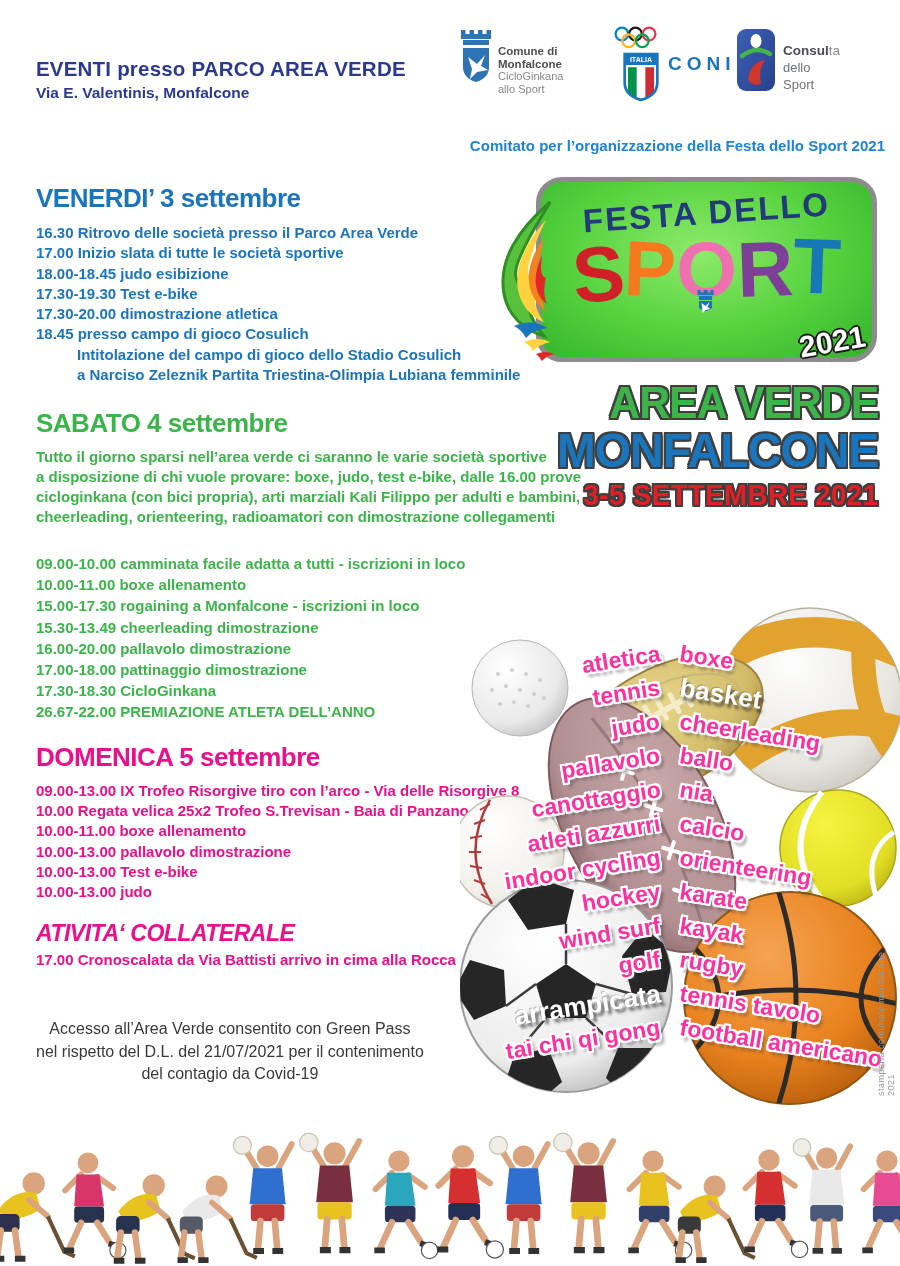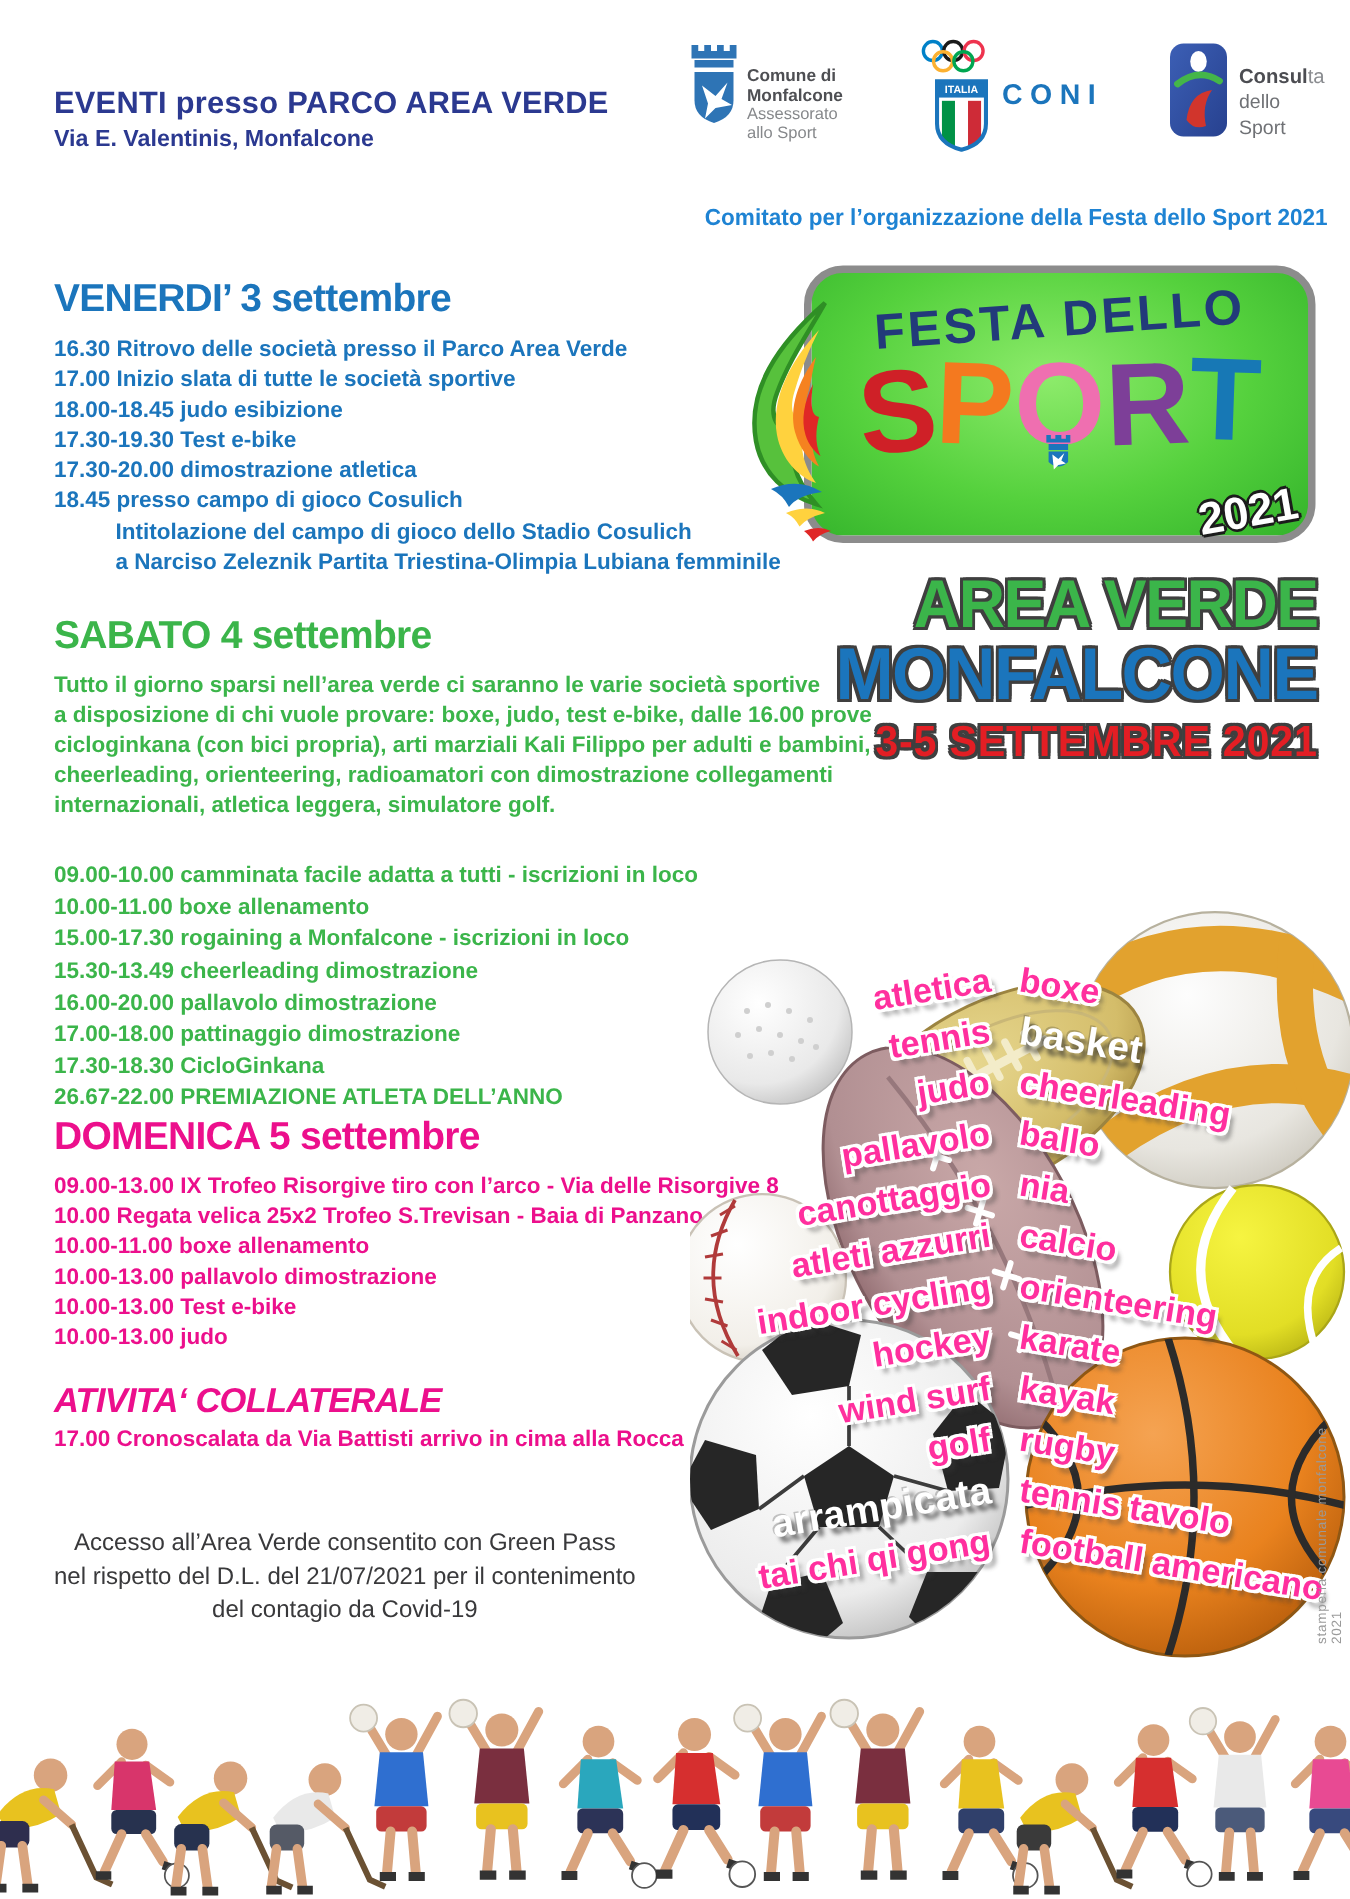--- a/index.html
+++ b/index.html
@@ -14,21 +14,21 @@
   .hdr-title{left:36px;top:57px;font-size:20.5px;font-weight:bold;color:#2b3990;letter-spacing:.2px;}
   .hdr-addr{left:36px;top:84px;font-size:15.5px;font-weight:bold;color:#2b3990;}
 
   
   .logo-comune{left:460px;top:27px;display:flex;}
   .logo-comune .txt{margin-left:6px;padding-top:18px;line-height:12.5px;}
   .lc-b{font-size:11.5px;font-weight:bold;color:#4e4f53;}
   .lc-r{font-size:11px;color:#86888b;}
   .logo-coni{left:614px;top:26px;width:120px;}
   .coni-name{position:absolute;left:54px;top:27px;font-size:19px;font-weight:bold;color:#1b75bc;letter-spacing:5px;}
-  .logo-consulta{left:779px;top:28px;display:flex;}
+  .logo-consulta{left:736px;top:28px;display:flex;}
   .logo-consulta .txt{margin-left:7px;padding-top:14px;line-height:17px;font-size:13px;color:#6f7175;}
   .cons-b{font-weight:bold;color:#4c4d52;font-size:13.5px;}
   .cons-l{color:#8a8c90;font-size:13.5px;}
 
   
   .committee{right:15px;top:137px;font-size:15.5px;font-weight:bold;color:#1e83d3;transform:scaleX(.97);transform-origin:100% 50%;}
 
   
   .festa-box{left:536px;top:177px;width:341px;height:185px;border:5px solid #8c8c8c;border-radius:26px;
     background:radial-gradient(ellipse at 48% 40%, #8deb6b 0%, #55d13d 55%, #33b32b 100%);
@@ -102,21 +102,21 @@
   <div class="abs logo-comune">
     <span><svg width="32" height="58" viewBox="0 0 32 58">
       <path d="M1,12 V3 h4.5 v4 h4 V3 h4.5 v4 h4 V3 h4.5 v4 h4 V3 h4.5 v9 z" fill="#2e74b5"></path>
       <rect x="3" y="13" width="26" height="5" fill="#2e74b5"></rect>
       <path d="M3,21 h26 v19 q0,11 -13,15 q-13,-4 -13,-15 z" fill="#2e74b5"></path>
       <path d="M8,30 l9,7 8,-9 -4,11 7,4 -11,2 -7,7 2,-10 z" fill="#fff"></path>
     </svg></span>
     <div class="txt">
       <div class="lc-b">Comune di</div>
       <div class="lc-b">Monfalcone</div>
-      <div class="lc-r">Assessorato</div>
+      <div class="lc-r">CicloGinkana</div>
       <div class="lc-r">allo Sport</div>
     </div>
   </div>
 
   <div class="abs logo-coni" style="height:80px;">
     <span class="abs" style="left:0;top:0;"><svg width="52" height="24" viewBox="0 0 46 21">
       <circle cx="7" cy="7" r="5.6" fill="none" stroke="#0081c8" stroke-width="2"></circle>
       <circle cx="19" cy="7" r="5.6" fill="none" stroke="#1a1a1a" stroke-width="2"></circle>
       <circle cx="31" cy="7" r="5.6" fill="none" stroke="#ee334e" stroke-width="2"></circle>
       <circle cx="13" cy="13" r="5.6" fill="none" stroke="#fcb131" stroke-width="2"></circle>
@@ -204,21 +204,20 @@
     </div>
   </div>
 
   <div class="abs sec sat">
     <div class="sec-title nowrap">SABATO 4 settembre</div>
     <div class="intro">
       <div class="it">Tutto il giorno sparsi nell’area verde ci saranno le varie società sportive</div>
       <div class="it">a disposizione di chi vuole provare: boxe, judo, test e-bike, dalle 16.00 prove</div>
       <div class="it">cicloginkana (con bici propria), arti marziali Kali Filippo per adulti e bambini,</div>
       <div class="it">cheerleading, orienteering, radioamatori con dimostrazione collegamenti</div>
-      <div class="it">internazionali, atletica leggera, simulatore golf.</div>
     </div>
     <div class="items">
       <div class="it">09.00-10.00 camminata facile adatta a tutti - iscrizioni in loco</div>
       <div class="it">10.00-11.00 boxe allenamento</div>
       <div class="it">15.00-17.30 rogaining a Monfalcone - iscrizioni in loco</div>
       <div class="it">15.30-13.49 cheerleading dimostrazione</div>
       <div class="it">16.00-20.00 pallavolo dimostrazione</div>
       <div class="it">17.00-18.00 pattinaggio dimostrazione</div>
       <div class="it">17.30-18.30 CicloGinkana</div>
       <div class="it">26.67-22.00 PREMIAZIONE ATLETA DELL’ANNO</div>

